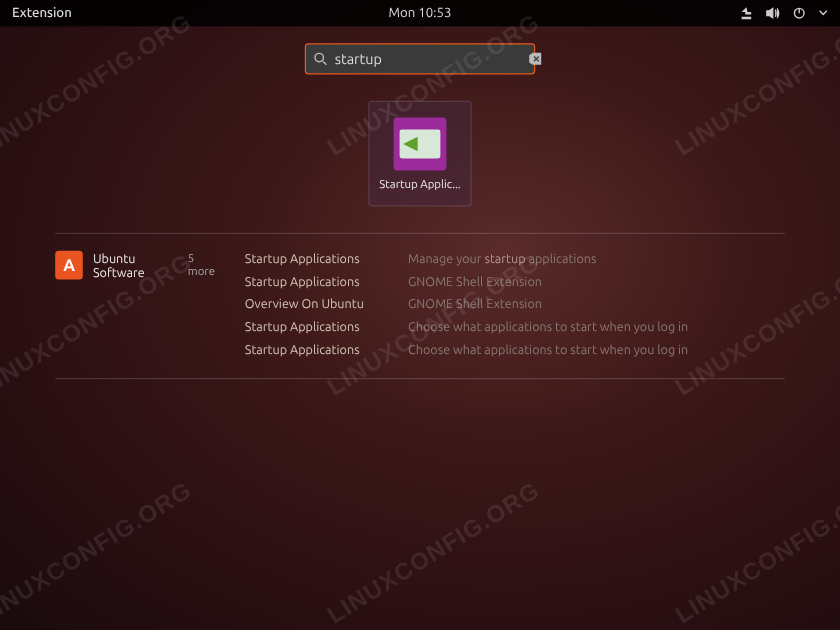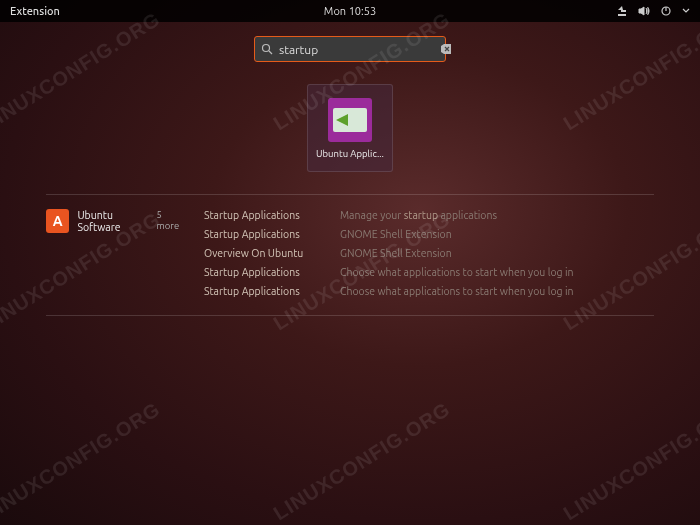--- a/index.html
+++ b/index.html
@@ -84,21 +84,21 @@
       </span>
   </div>
 </div>
 
 <div class="result-wrap">
   <div class="app-tile">
     <div class="app-icon">
       <div class="app-icon-inner"></div>
       <div class="app-icon-arrow"></div>
     </div>
-    <div class="app-label">Ubuntu Applic...</div>
+    <div class="app-label">Startup Applic...</div>
   </div>
 </div>
 
 <div class="list-section">
   <div class="divider"></div>
   <div class="list-row">
     <div class="software-badge">
       <div class="badge-ico">A</div>
       <div class="badge-text">
         <span class="badge-title">Ubuntu Software</span>

